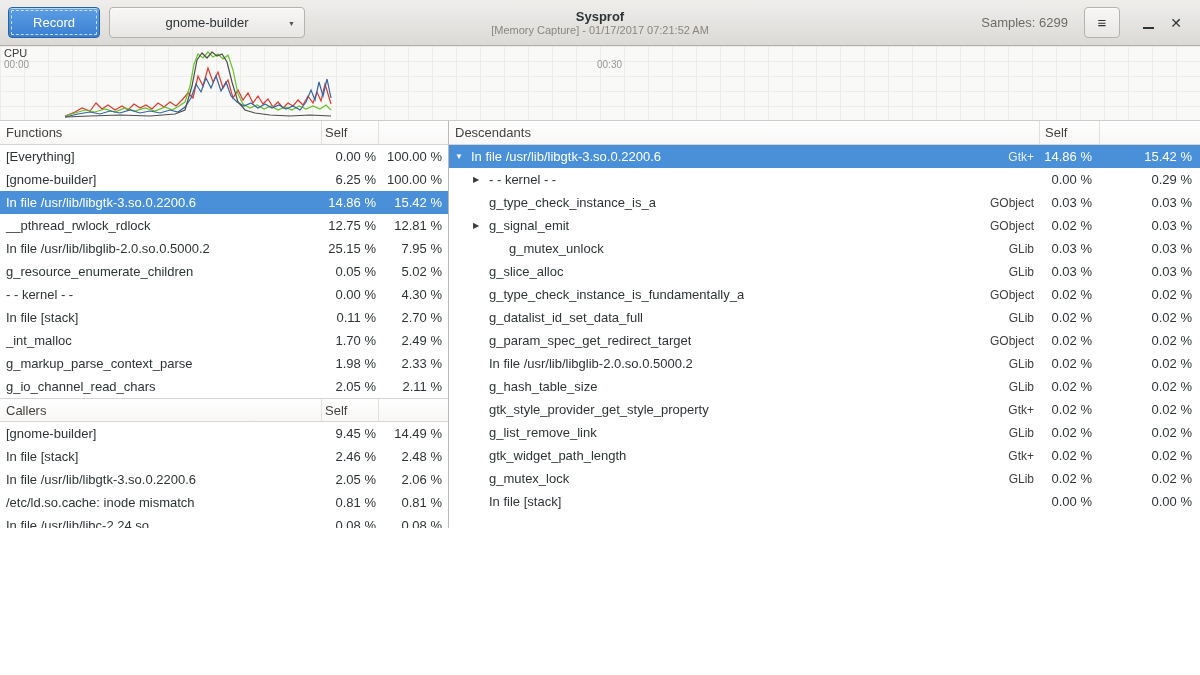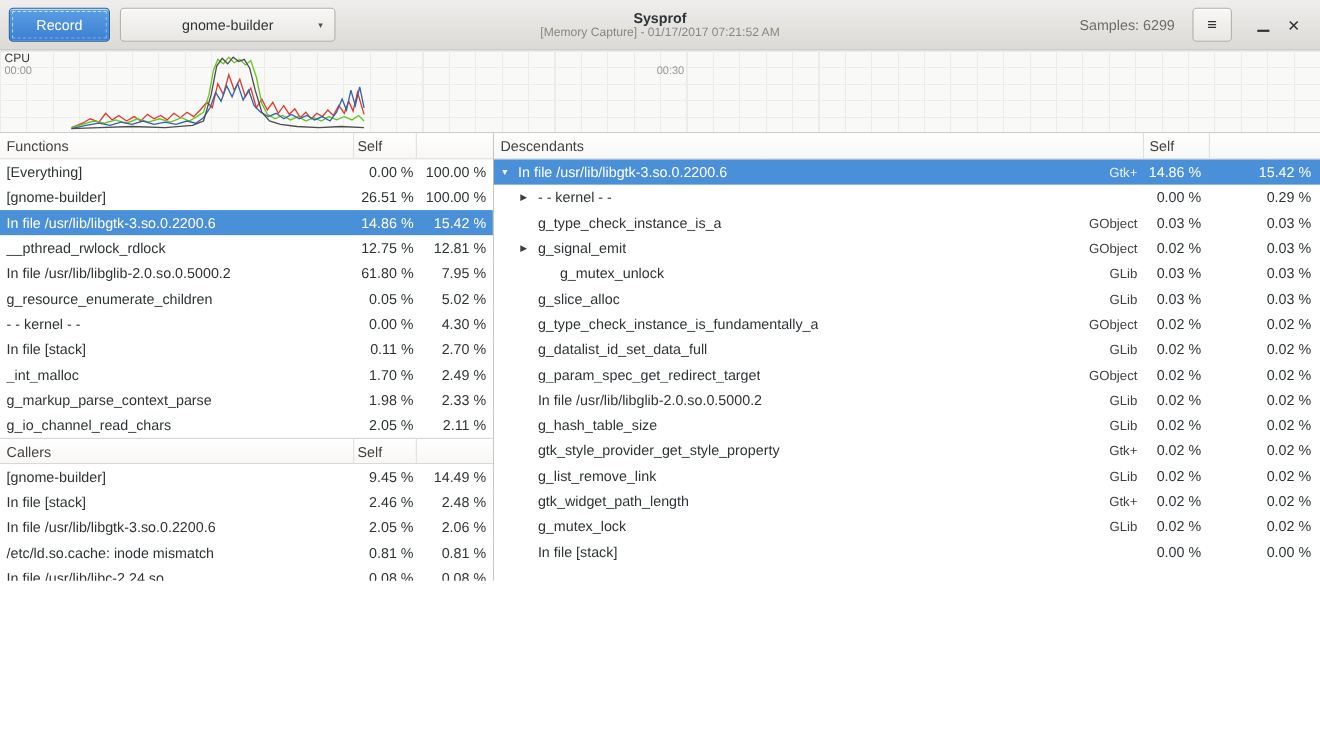--- a/index.html
+++ b/index.html
@@ -152,36 +152,36 @@
         </div>
       </div>
       <div class="tbody">
           <div class="tr">
             <div class="td name">[Everything]</div>
             <div class="td num self">0.00 %</div>
             <div class="td num total">100.00 %</div>
           </div>
           <div class="tr">
             <div class="td name">[gnome-builder]</div>
-            <div class="td num self">26.51 %</div>
+            <div class="td num self">6.25 %</div>
             <div class="td num total">100.00 %</div>
           </div>
           <div class="tr selected">
             <div class="td name">In file /usr/lib/libgtk-3.so.0.2200.6</div>
             <div class="td num self">14.86 %</div>
             <div class="td num total">15.42 %</div>
           </div>
           <div class="tr">
             <div class="td name">__pthread_rwlock_rdlock</div>
             <div class="td num self">12.75 %</div>
             <div class="td num total">12.81 %</div>
           </div>
           <div class="tr">
             <div class="td name">In file /usr/lib/libglib-2.0.so.0.5000.2</div>
-            <div class="td num self">61.80 %</div>
+            <div class="td num self">25.15 %</div>
             <div class="td num total">7.95 %</div>
           </div>
           <div class="tr">
             <div class="td name">g_resource_enumerate_children</div>
             <div class="td num self">0.05 %</div>
             <div class="td num total">5.02 %</div>
           </div>
           <div class="tr">
             <div class="td name">- - kernel - -</div>
             <div class="td num self">0.00 %</div>

